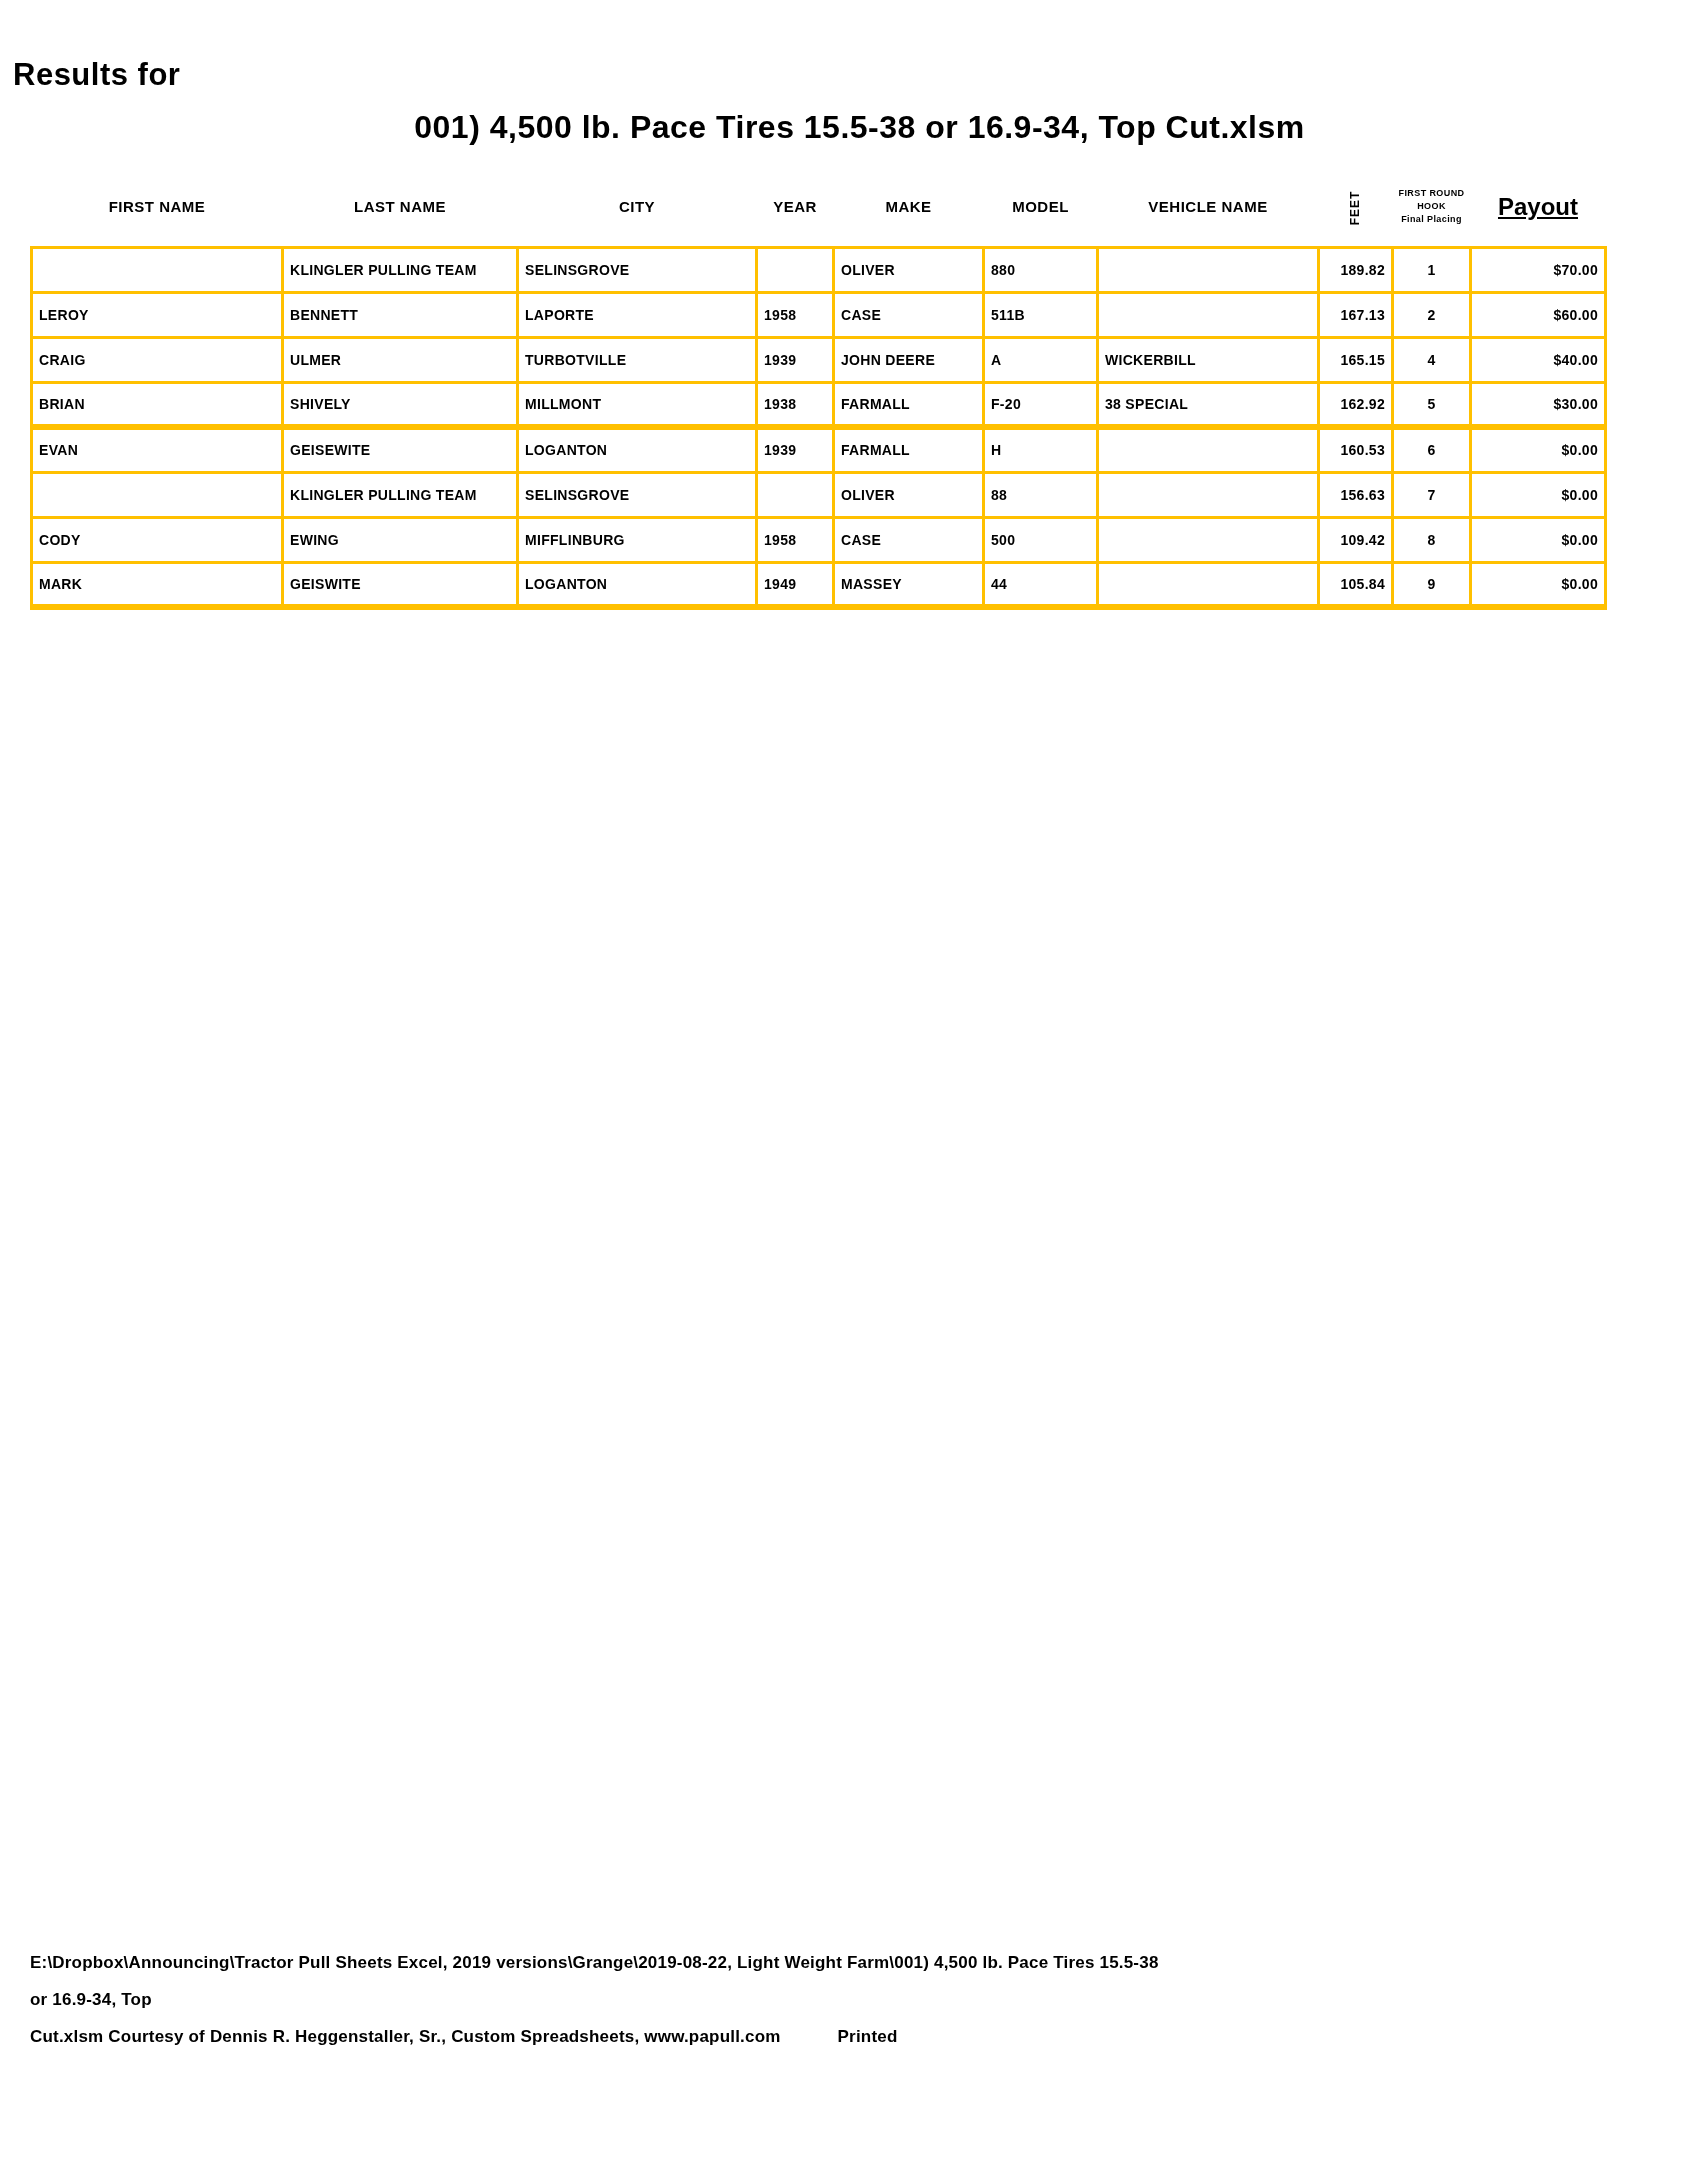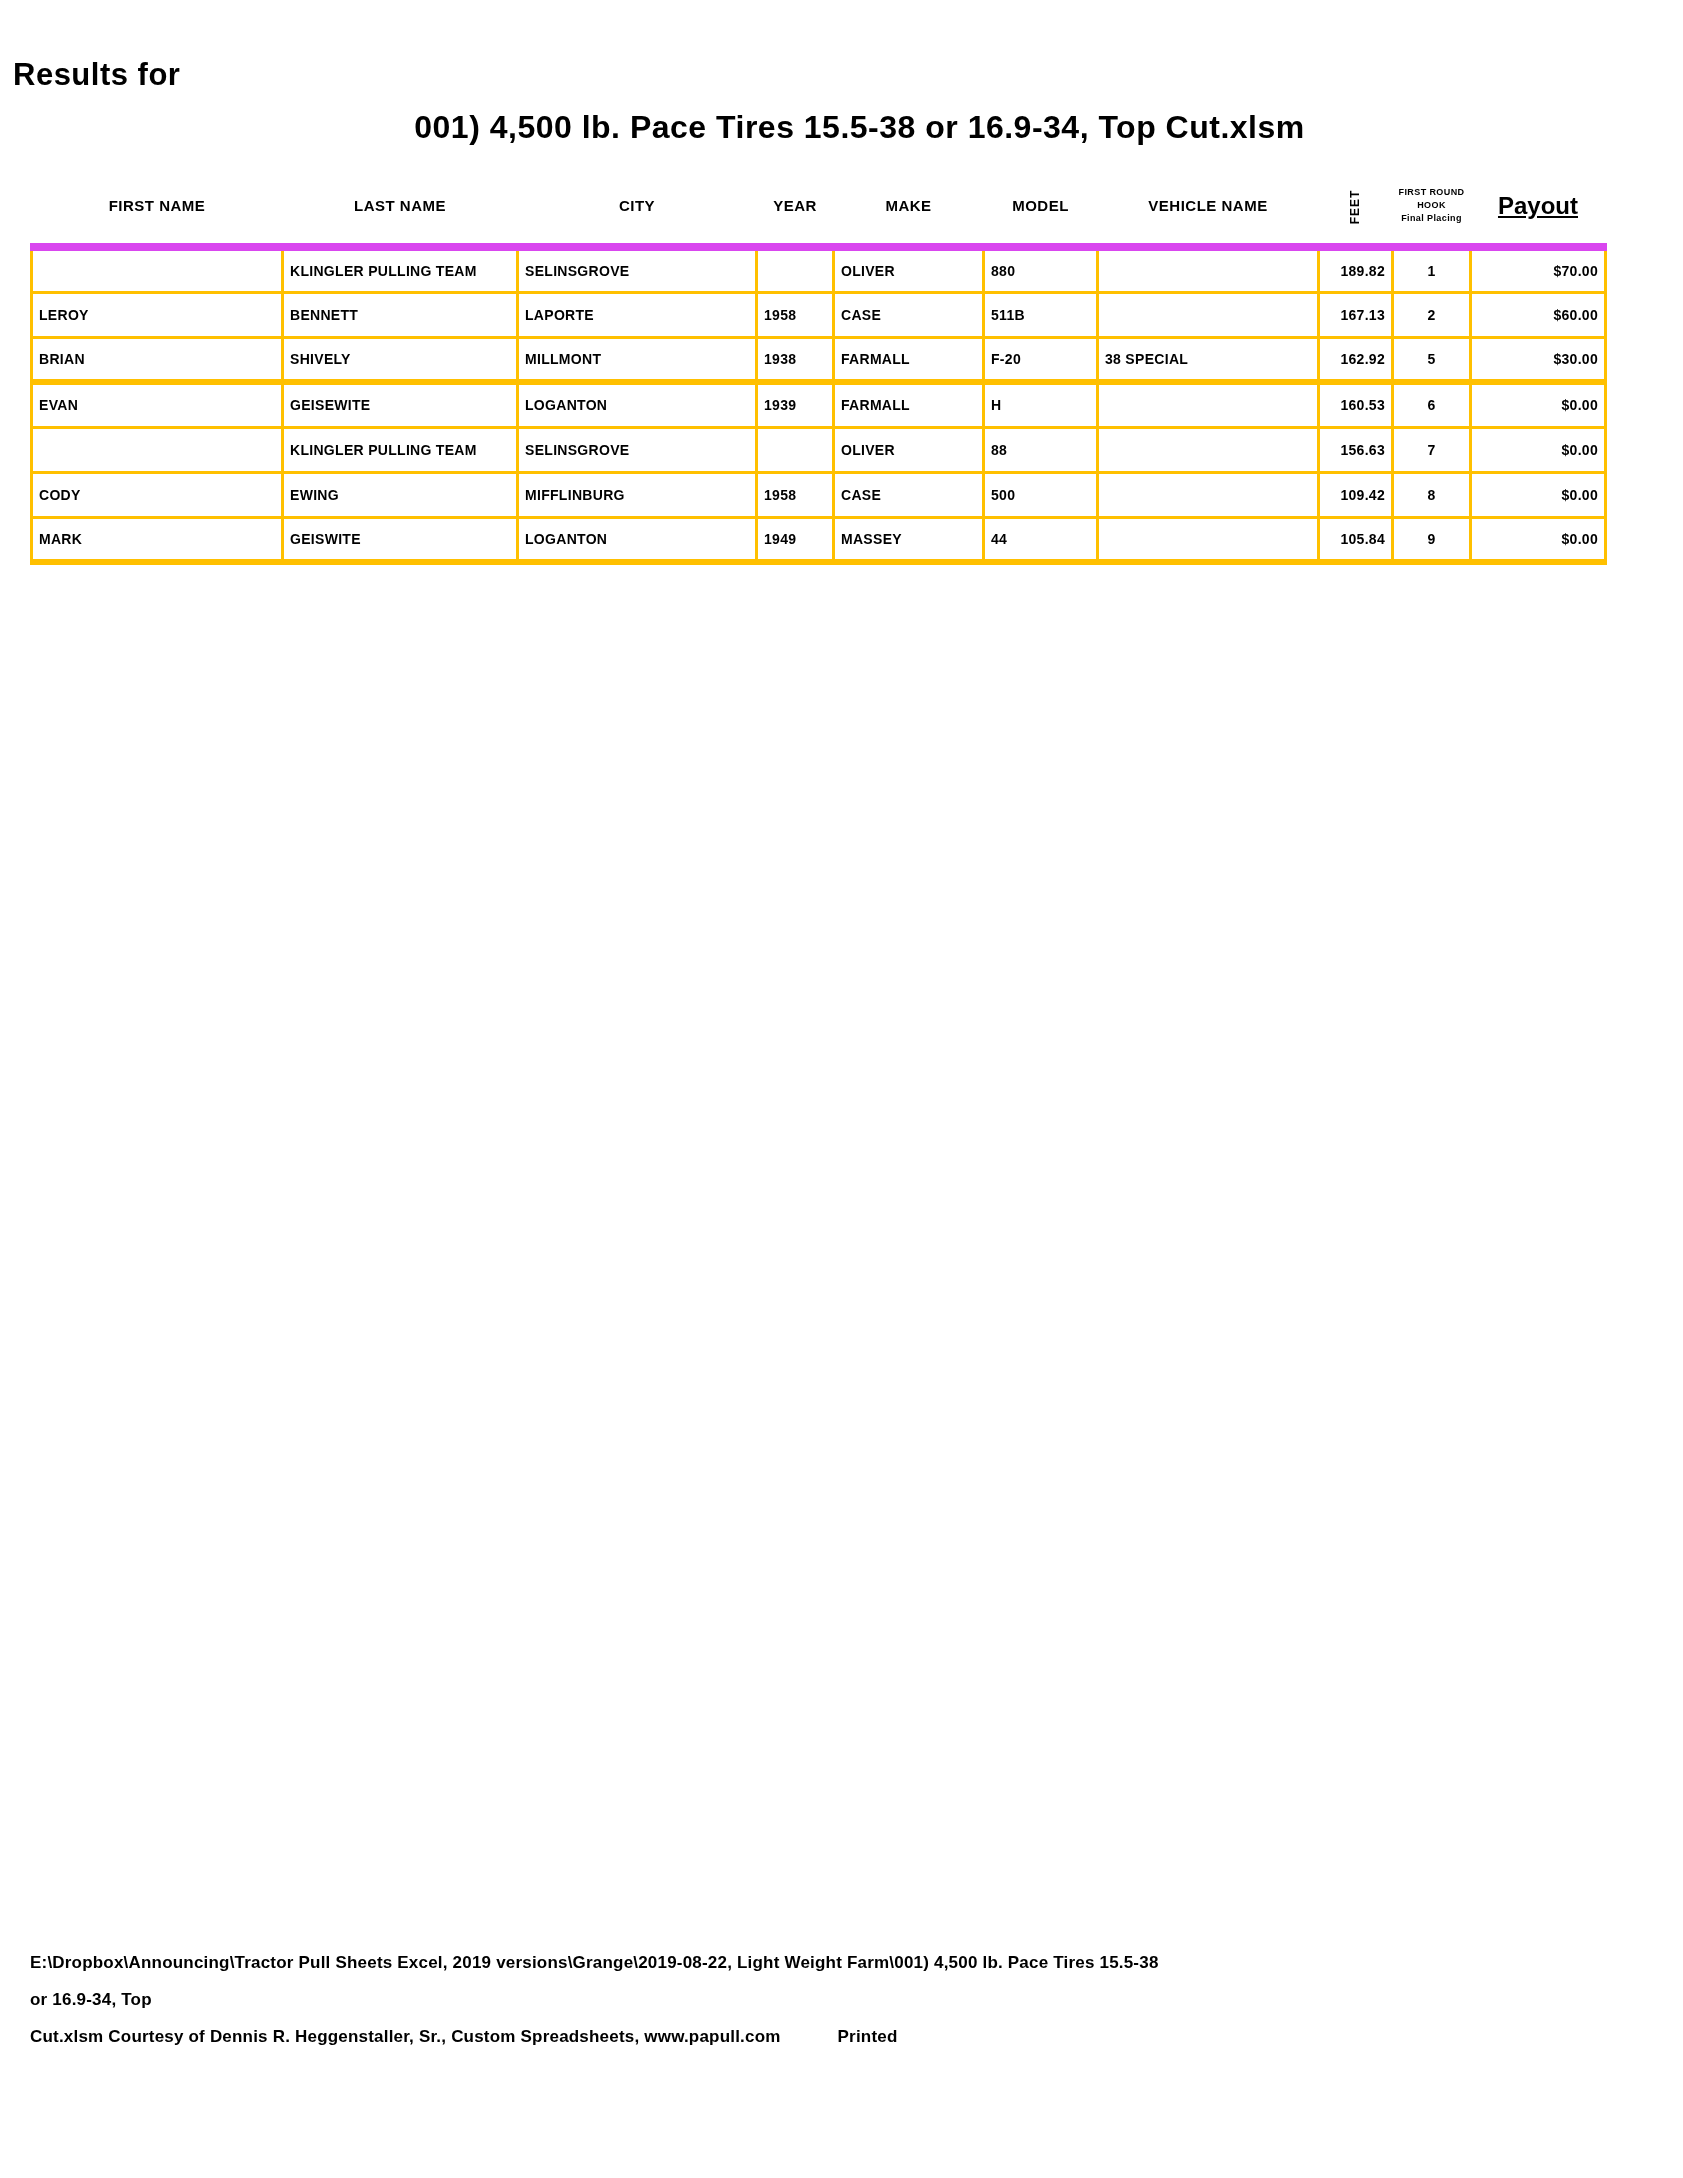--- a/index.html
+++ b/index.html
@@ -37,21 +37,21 @@
     height: 45px;
     vertical-align: middle;
     font-size: 14px;
     padding: 0 6px;
     letter-spacing: 0.3px;
     overflow: hidden;
     white-space: nowrap;
   }
   .results-table tr.hdr th {
     border: none;
-    border-bottom: 8px solid #d946ef;
+    border-bottom: 2px solid #d946ef;
     height: 79px;
     vertical-align: middle;
     text-align: center;
     font-size: 15px;
     letter-spacing: 0.5px;
   }
   .results-table tr.section-end td,
   .results-table tr.last-row td {
     border-bottom: 6px solid #FFC000;
   }
@@ -135,20 +135,32 @@
     <td class="al">BENNETT</td>
     <td class="al">LAPORTE</td>
     <td class="al">1958</td>
     <td class="al">CASE</td>
     <td class="al">511B</td>
     <td class="al"></td>
     <td class="ar">167.13</td>
     <td class="ac">2</td>
     <td class="ar">$60.00</td>
   </tr>
+  <tr>
+    <td class="al">CRAIG</td>
+    <td class="al">ULMER</td>
+    <td class="al">TURBOTVILLE</td>
+    <td class="al">1939</td>
+    <td class="al">JOHN DEERE</td>
+    <td class="al">A</td>
+    <td class="al">WICKERBILL</td>
+    <td class="ar">165.15</td>
+    <td class="ac">4</td>
+    <td class="ar">$40.00</td>
+  </tr>
   <tr class="section-end">
     <td class="al">BRIAN</td>
     <td class="al">SHIVELY</td>
     <td class="al">MILLMONT</td>
     <td class="al">1938</td>
     <td class="al">FARMALL</td>
     <td class="al">F-20</td>
     <td class="al">38 SPECIAL</td>
     <td class="ar">162.92</td>
     <td class="ac">5</td>

